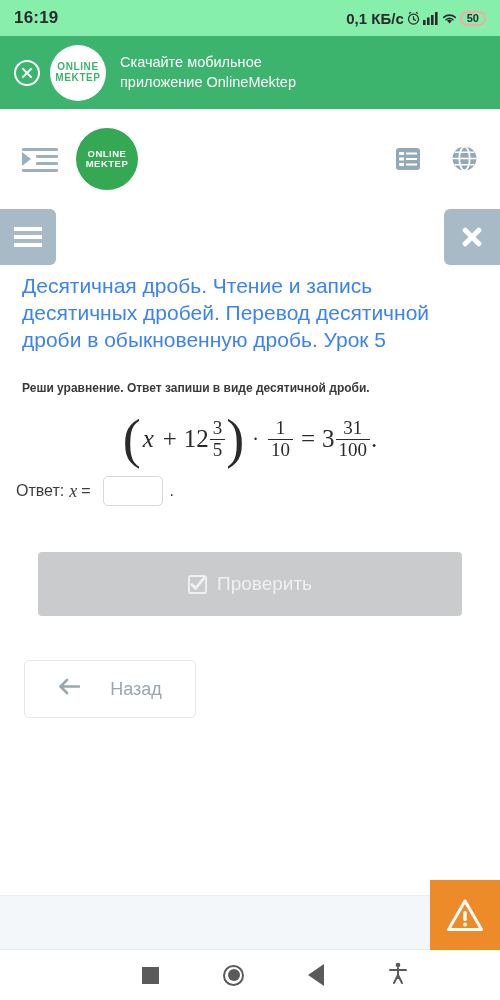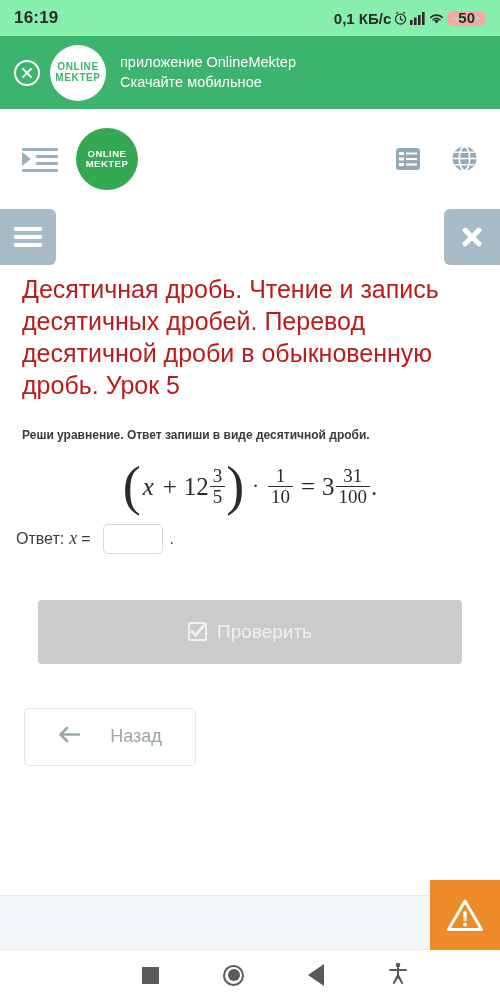--- a/index.html
+++ b/index.html
@@ -22,24 +22,24 @@
     font-weight: bold;
   }
   .sb-time { letter-spacing: 0.2px; }
   .sb-right {
     margin-left: auto;
     display: flex; align-items: center; gap: 2px;
   }
   .sb-speed { font-size: 15px; font-weight: bold; }
   .sb-ico { display: inline-flex; align-items: center; }
   .battery {
-    border: 6px solid #fca5a5;
+    border: 2px solid #fca5a5;
     border-radius: 7px;
     padding: 0 5px;
-    font-size: 15px;
+    font-size: 11px;
     font-weight: bold;
     height: 15px;
     line-height: 12px;
     display: inline-flex; align-items: center;
   }
 
   
   .promo {
     position: relative;
     height: 73px;
@@ -149,23 +149,23 @@
   .x-mark { position: relative; width: 24px; height: 24px; }
   .x-mark::before, .x-mark::after {
     content: ""; position: absolute; left: 50%; top: 50%;
     width: 24px; height: 5px; background: #fff; border-radius: 2px;
     transform: translate(-50%,-50%) rotate(45deg);
   }
   .x-mark::after { transform: translate(-50%,-50%) rotate(-45deg); }
 
   .lesson-title {
     padding: 4px 22px 0 22px;
-    font-size: 25px;
+    font-size: 21px;
     line-height: 1.28;
-    color: #b91c1c;
+    color: #3b82f6;
   }
   .task-text {
     padding: 26px 22px 0 22px;
     font-size: 12px;
     font-weight: bold;
     line-height: 1.4;
     color: #3a3a3a;
   }
 
   
@@ -317,22 +317,22 @@
     </div>
   </div>
 
   <div class="promo">
     <div class="promo-close"></div>
     <div class="promo-logo">
       <span>ONLINE</span>
       <span>MEKTEP</span>
     </div>
     <div class="promo-text">
+      <div>Скачайте мобильное</div>
       <div>приложение OnlineMektep</div>
-      <div>Скачайте мобильное</div>
     </div>
   </div>
 
   <div class="siteheader">
     <div class="indent-icon">
       <i></i>
         <i></i>
         <i></i>
         <i></i>
         <b></b>

